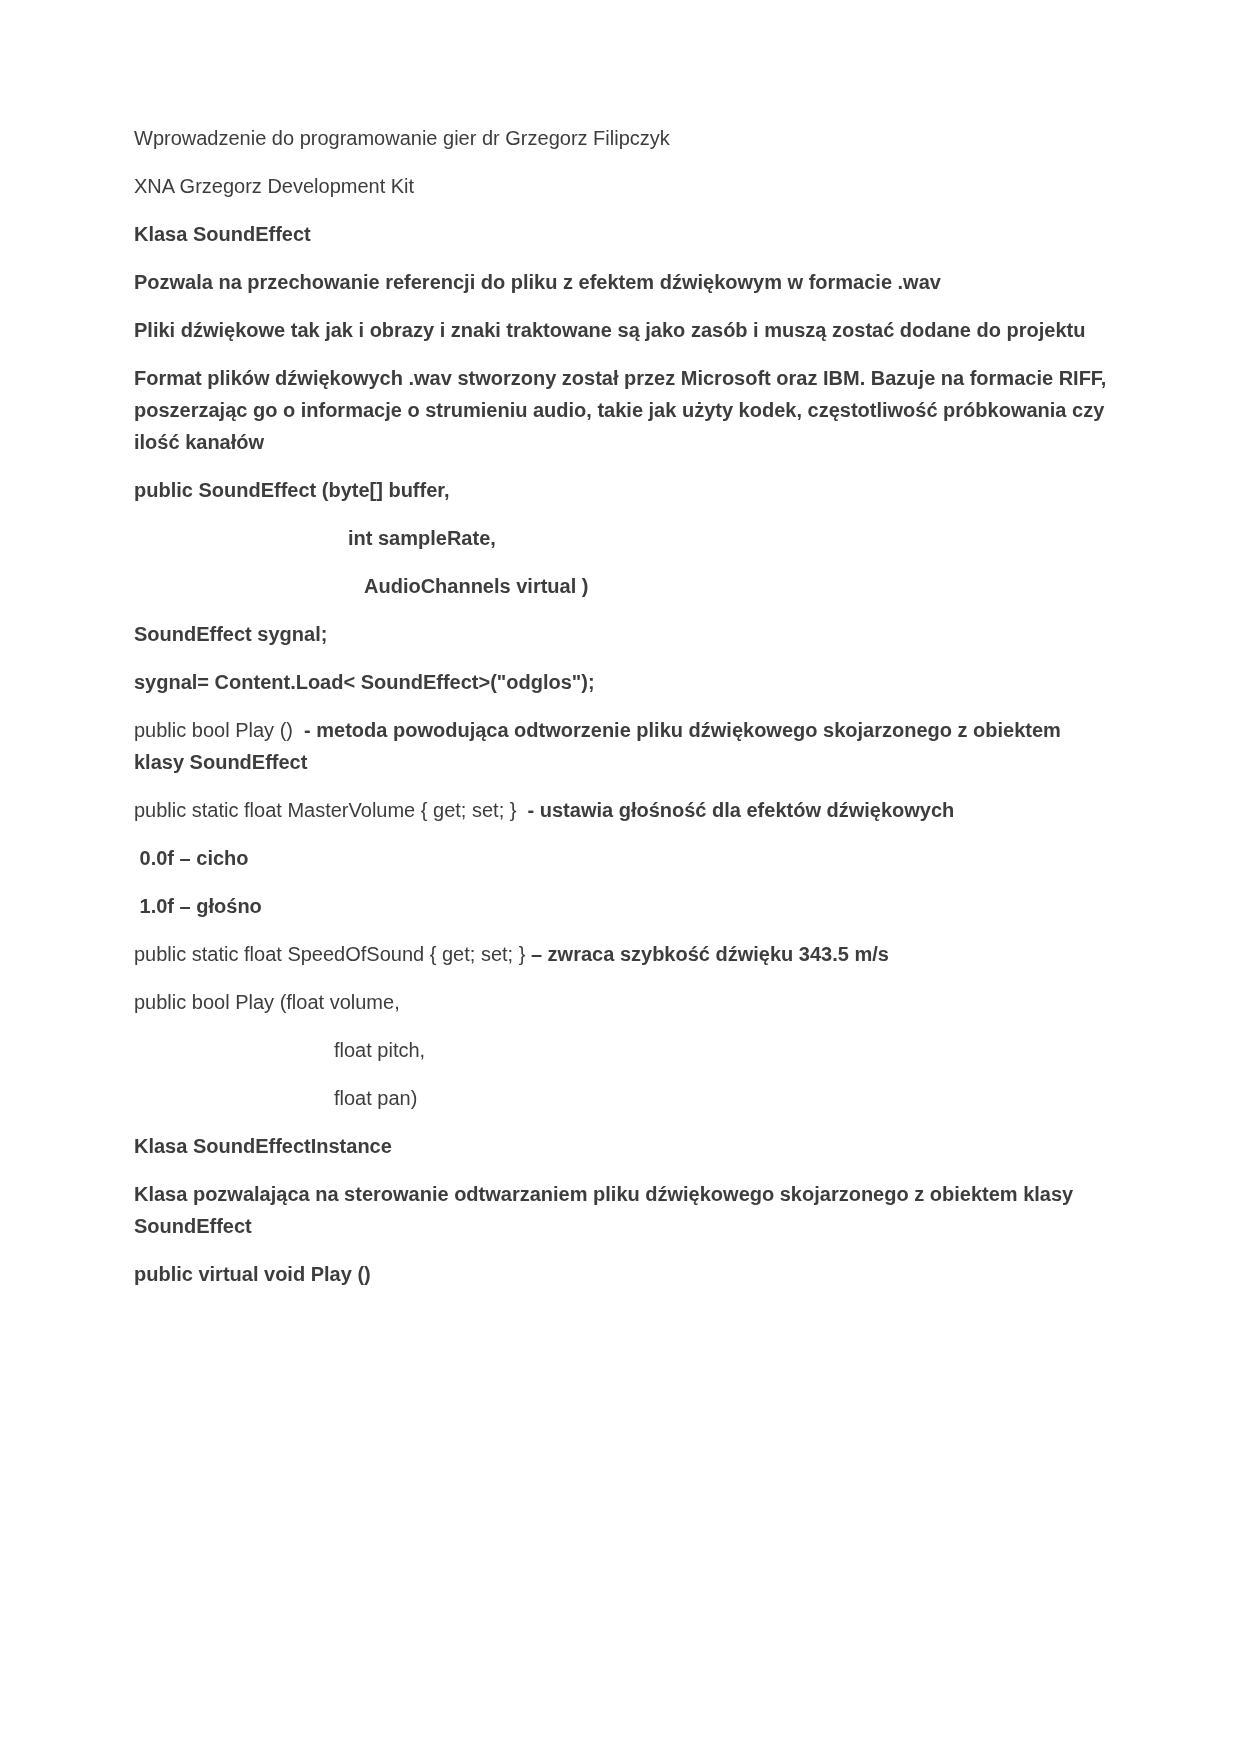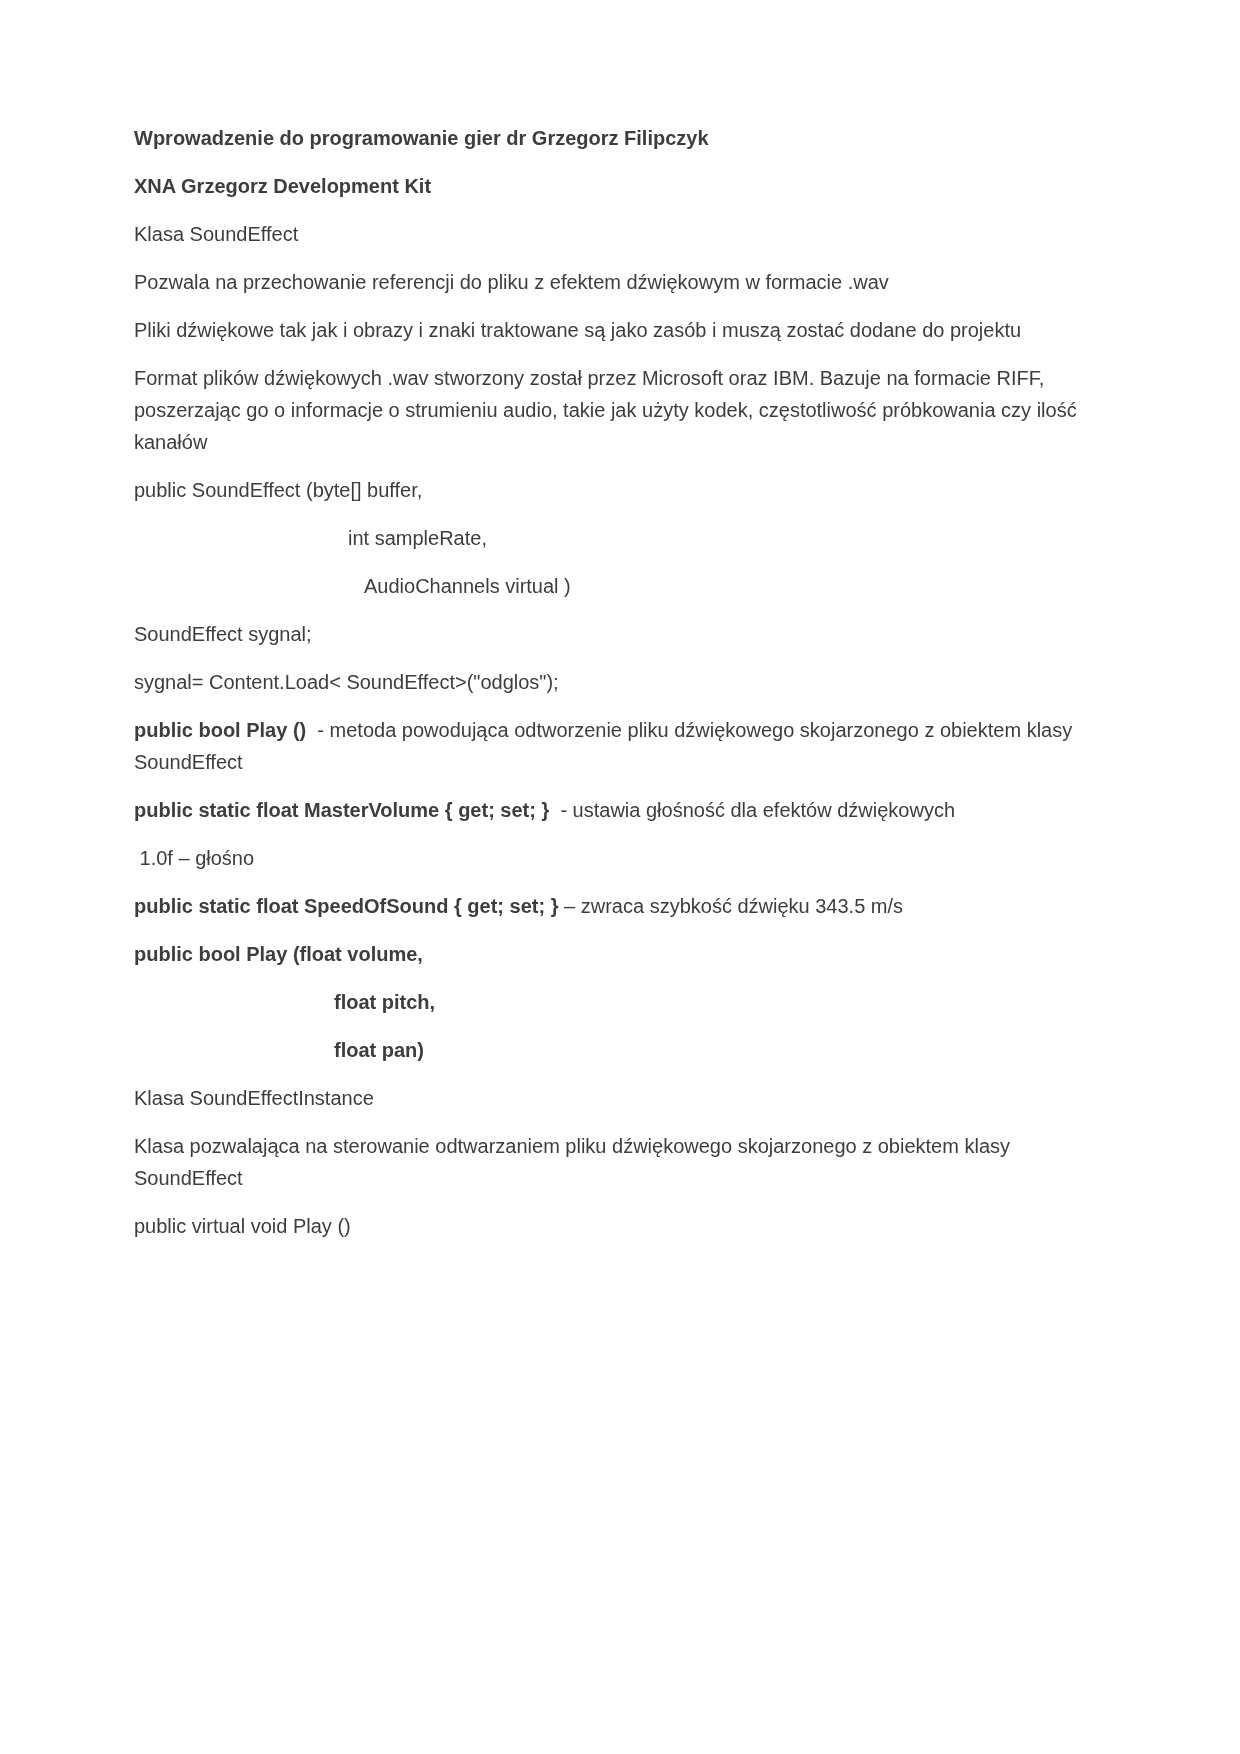--- a/index.html
+++ b/index.html
@@ -23,44 +23,45 @@
   }
   .para {
     margin: 0 0 16px 0;
     font-size: 20px;
     line-height: 32px;
     color: #3d3d3d;
     white-space: pre-wrap;
     word-wrap: break-word;
   }
   .para .run-bold {
-    font-weight: bold;
+    font-weight: normal;
   }
   .para .run-normal {
-    font-weight: normal;
+    font-weight: bold;
   }
 </style>
 </head>
 <body>
 
 <div class="page">
   <div class="content">
       <p class="para"><span class="run-bold">Wprowadzenie do programowanie gier dr Grzegorz Filipczyk</span></p>
       <p class="para"><span class="run-bold">XNA Grzegorz Development Kit</span></p>
       <p class="para"><span class="run-normal">Klasa SoundEffect</span></p>
       <p class="para"><span class="run-normal">Pozwala na przechowanie referencji do pliku z efektem dźwiękowym w formacie .wav</span></p>
       <p class="para"><span class="run-normal">Pliki dźwiękowe tak jak i obrazy i znaki traktowane są jako zasób i muszą zostać dodane do projektu</span></p>
       <p class="para"><span class="run-normal">Format plików dźwiękowych .wav stworzony został przez Microsoft oraz IBM. Bazuje na formacie RIFF, poszerzając go o informacje o strumieniu audio, takie jak użyty kodek, częstotliwość próbkowania czy ilość kanałów</span></p>
       <p class="para"><span class="run-normal">public SoundEffect (byte[] buffer,</span></p>
       <p class="para" style="padding-left: 214px;"><span class="run-normal">int sampleRate,</span></p>
       <p class="para" style="padding-left: 230px;"><span class="run-normal">AudioChannels virtual )</span></p>
       <p class="para"><span class="run-normal">SoundEffect sygnal;</span></p>
       <p class="para"><span class="run-normal">sygnal= Content.Load&lt; SoundEffect&gt;("odglos");</span></p>
       <p class="para"><span class="run-bold">public bool Play () </span><span class="run-normal"> - metoda powodująca odtworzenie pliku dźwiękowego skojarzonego z obiektem klasy SoundEffect</span></p>
       <p class="para"><span class="run-bold">public static float MasterVolume { get; set; } </span><span class="run-normal"> - ustawia głośność dla efektów dźwiękowych</span></p>
+      <p class="para"><span class="run-normal"> 0.0f – cicho</span></p>
       <p class="para"><span class="run-normal"> 1.0f – głośno</span></p>
       <p class="para"><span class="run-bold">public static float SpeedOfSound { get; set; } </span><span class="run-normal">– zwraca szybkość dźwięku 343.5 m/s</span></p>
       <p class="para"><span class="run-bold">public bool Play (float volume,</span></p>
       <p class="para" style="padding-left: 200px;"><span class="run-bold">float pitch,</span></p>
       <p class="para" style="padding-left: 200px;"><span class="run-bold">float pan)</span></p>
       <p class="para"><span class="run-normal">Klasa SoundEffectInstance</span></p>
       <p class="para"><span class="run-normal">Klasa pozwalająca na sterowanie odtwarzaniem pliku dźwiękowego skojarzonego z obiektem klasy SoundEffect</span></p>
       <p class="para"><span class="run-normal">public virtual void Play ()</span></p>
     </div>
 </div>

